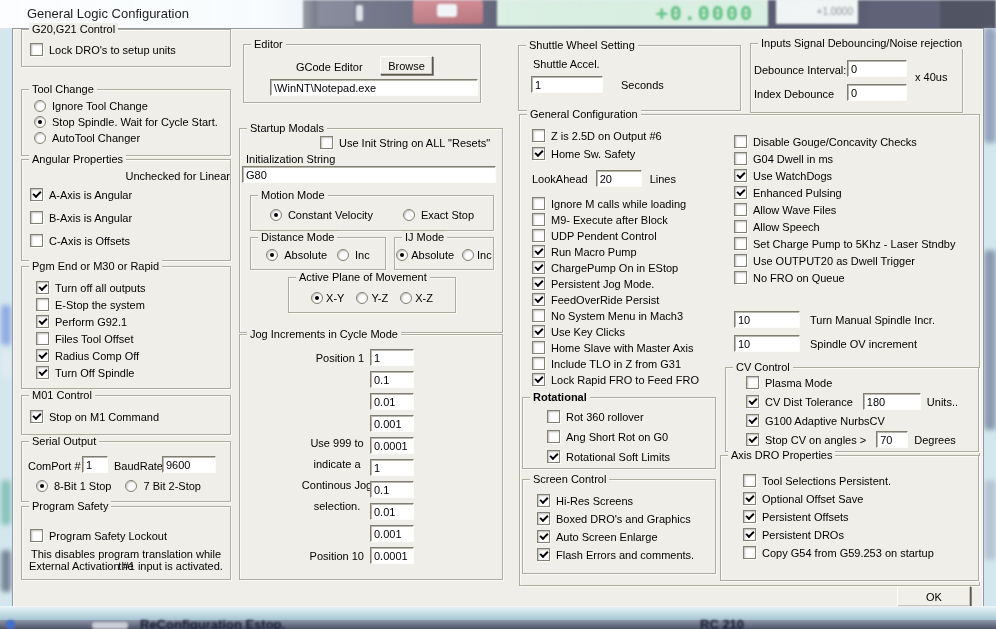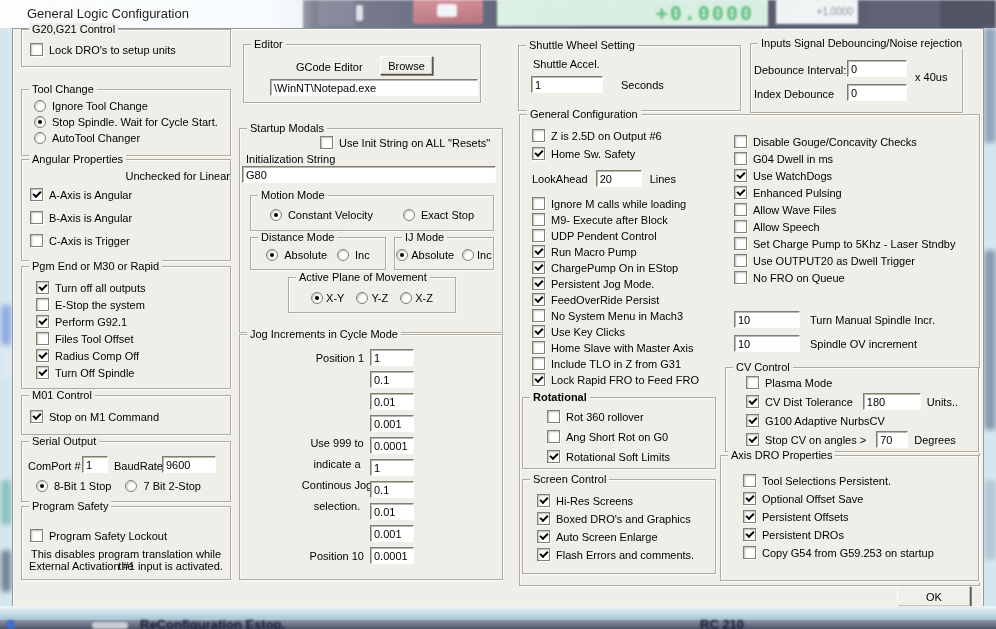--- a/index.html
+++ b/index.html
@@ -152,21 +152,21 @@
             <span>A-Axis is Angular</span>
           </div>
 
           <div class="crow">
             <span class="cb"></span>
             <span>B-Axis is Angular</span>
           </div>
 
           <div class="crow">
             <span class="cb"></span>
-            <span>C-Axis is Trigger</span>
+            <span>C-Axis is Offsets</span>
           </div>
         </div>
     </div>
 
     <div class="grp" style="left:8px;top:237px;width:208px;height:121px;">
       <span class="grp-title">Pgm End or M30 or Rapid</span>
       <div class="vlist abs" style="left:14px;top:14px;gap:4px;">
 
           <div class="crow">
             <span class="cb on"></span>

